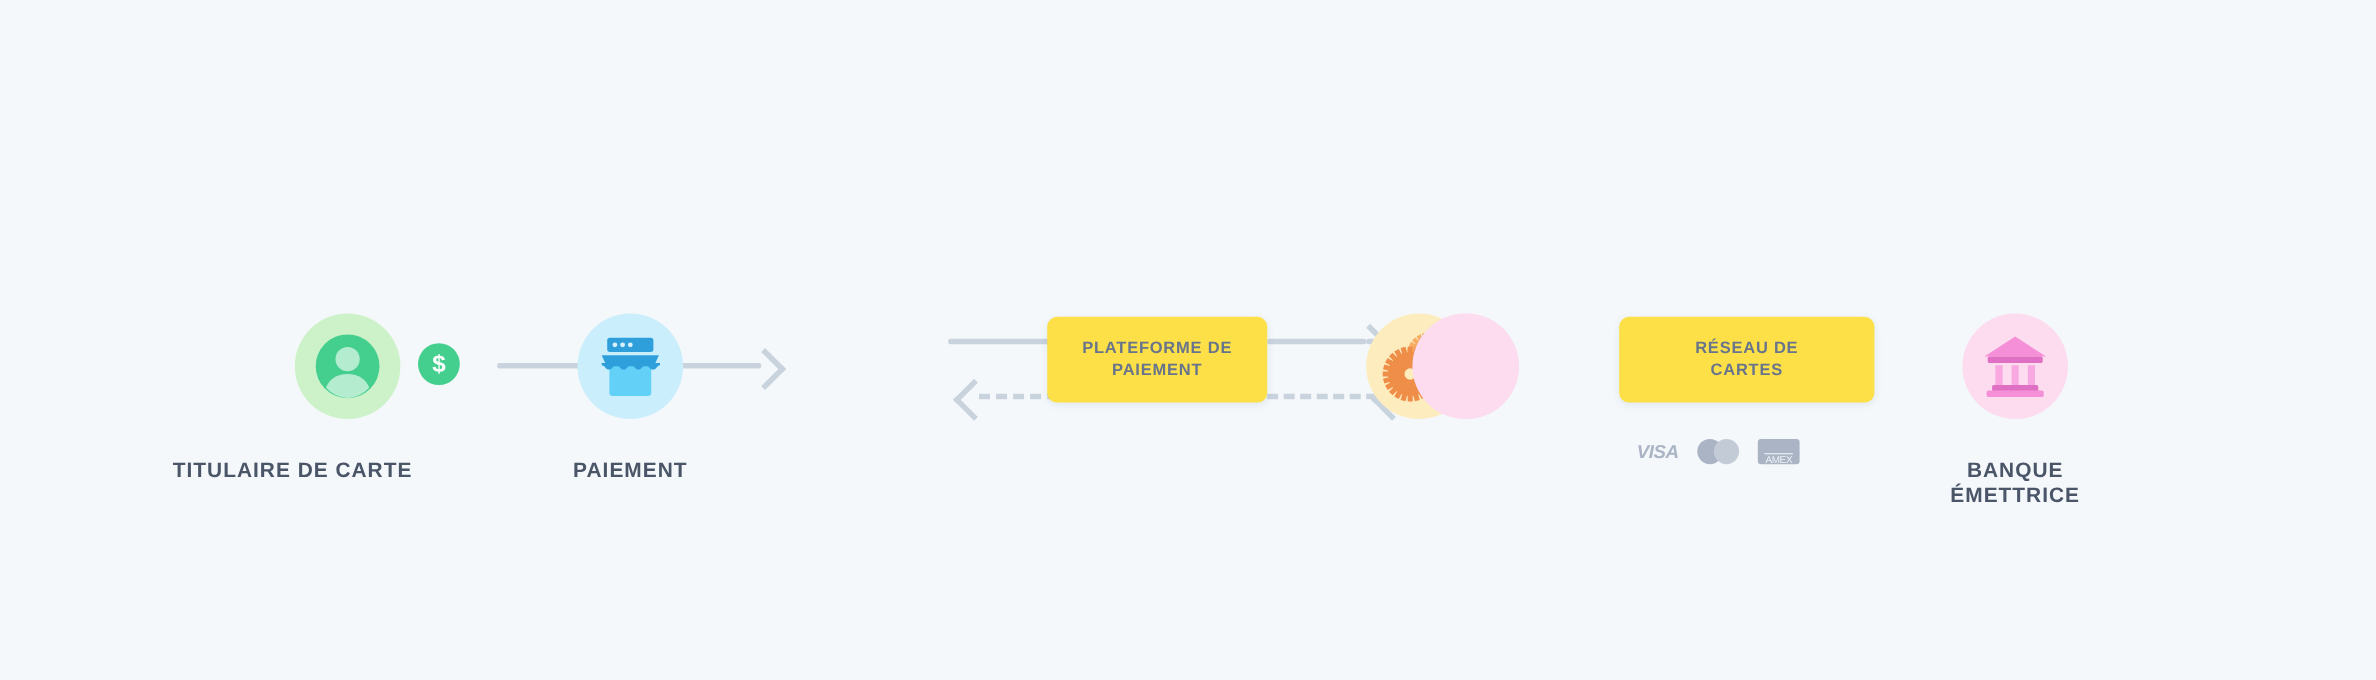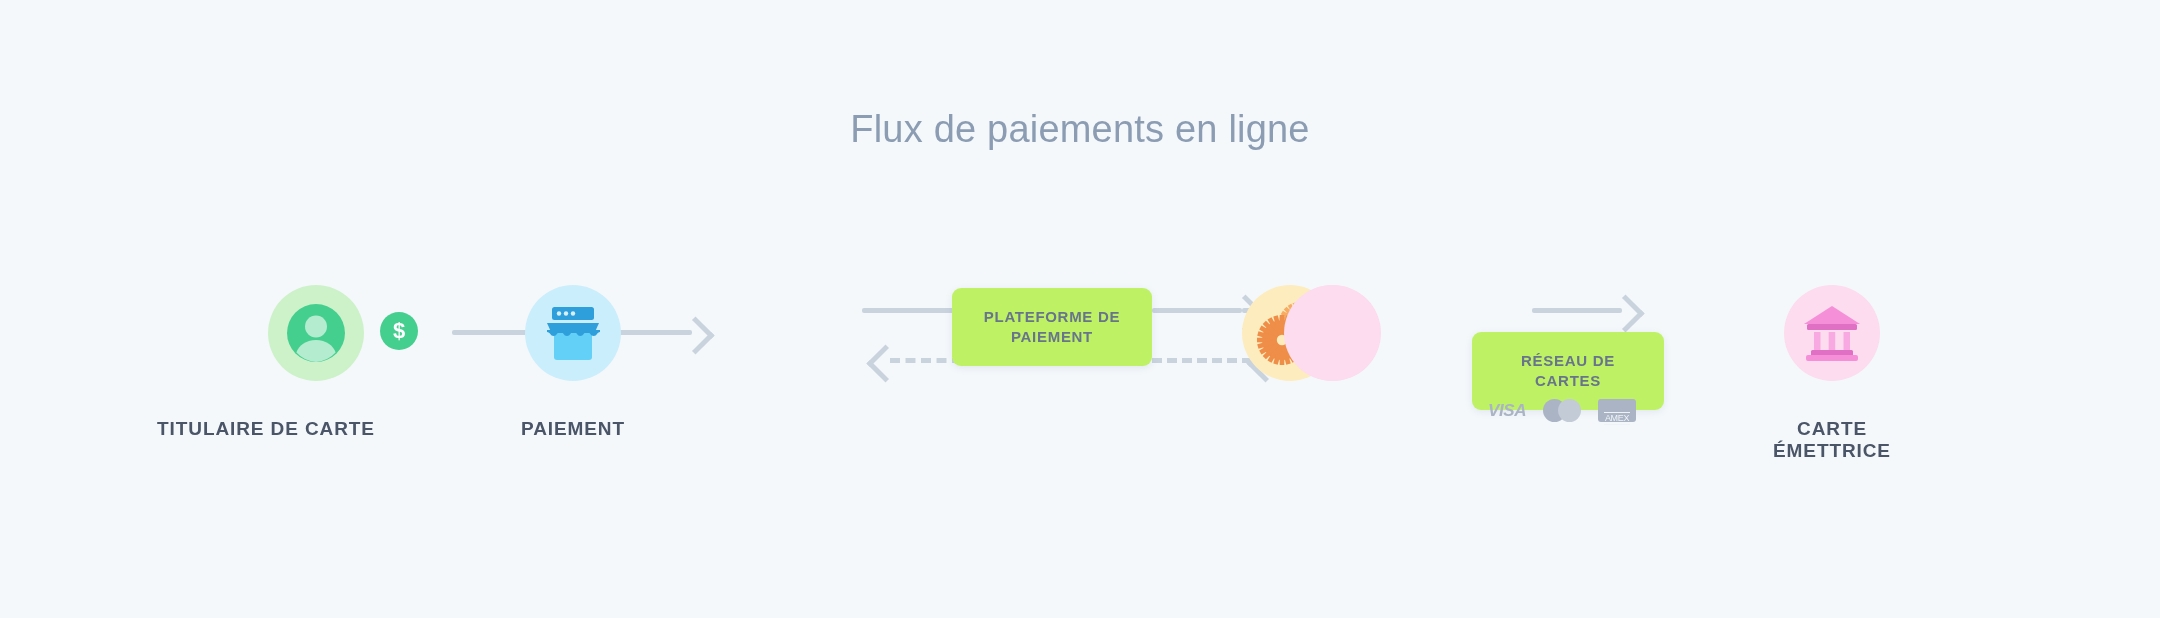--- a/index.html
+++ b/index.html
@@ -103,21 +103,21 @@
     justify-content: center;
     color: #ffffff;
     font-size: 22px;
     font-weight: 700;
     line-height: 1;
   }
 
   
   .label-card {
     position: absolute;
-    background: #bef264;
+    background: #fde047;
     border-radius: 9px;
     box-shadow: 0 2px 7px rgba(100,120,150,0.13);
     display: flex;
     align-items: center;
     justify-content: center;
     text-align: center;
     font-size: 15px;
     font-weight: 600;
     color: #67748c;
     letter-spacing: 0.7px;
@@ -176,21 +176,20 @@
     line-height: 1.15;
     padding: 0 1px;
     margin-top: 16px;
   }
 </style>
 </head>
 <body>
 
 <div class="canvas">
 
-  <div class="diagram-title">Flux de paiements en ligne</div>
 
   <div class="flow-row">
 
     <div class="conn-solid" style="left:452px; top:330px; width:240px;"></div>
     <div class="arrow-head right" style="left:682px; top:322px;"></div>
 
     <div class="conn-solid" style="left:862px; top:308px; width:100px;"></div>
     <div class="conn-solid" style="left:1152px; top:308px; width:90px;"></div>
     <div class="arrow-head right" style="left:1232px; top:300px;"></div>
 
@@ -270,21 +269,21 @@
             <rect x="24.7" y="16" width="4.6" height="50" transform="rotate(75 27 41)"></rect>
             <rect x="24.7" y="16" width="4.6" height="50" transform="rotate(105 27 41)"></rect>
             <rect x="24.7" y="16" width="4.6" height="50" transform="rotate(135 27 41)"></rect>
             <rect x="24.7" y="16" width="4.6" height="50" transform="rotate(165 27 41)"></rect>
           </g>
         </g>
         <circle cx="27" cy="41" r="5.2" fill="#fdecbe"></circle>
       </svg>
     </div>
 
-    <div class="label-card" style="left:1472px; top:288px; width:192px; height:78px;margin-top:44px;">
+    <div class="label-card" style="left:1472px; top:288px; width:232px; height:78px;">
       <span>RÉSEAU DE
 CARTES</span>
     </div>
 
     <div class="card-brands" style="left:1488px; top:399px;">
       <span class="brand-visa">VISA</span>
       <span class="brand-mc">
         <i class="l"></i>
           <i class="r"></i>
       </span>
@@ -301,17 +300,17 @@
       <svg width="62" height="58" viewBox="0 0 62 58">
         <path d="M31 2 3 20h56z" fill="#f48fd8"></path>
         <rect x="6" y="20" width="50" height="6" rx="1.5" fill="#e070c4"></rect>
         <rect x="13" y="28" width="6.5" height="19" fill="#f9a9e2"></rect>
         <rect x="27.7" y="28" width="6.5" height="19" fill="#f9a9e2"></rect>
         <rect x="42.5" y="28" width="6.5" height="19" fill="#f9a9e2"></rect>
         <rect x="10" y="46" width="42" height="6" rx="1.5" fill="#e070c4"></rect>
         <rect x="5" y="51" width="52" height="6" rx="2" fill="#f48fd8"></rect>
       </svg>
     </div>
-    <div class="node-label" style="left:1712px; top:418px; width:240px;">CARTE
+    <div class="node-label" style="left:1712px; top:418px; width:240px;">BANQUE
 ÉMETTRICE</div>
 
   </div>
 </div>
 
 </body></html>

